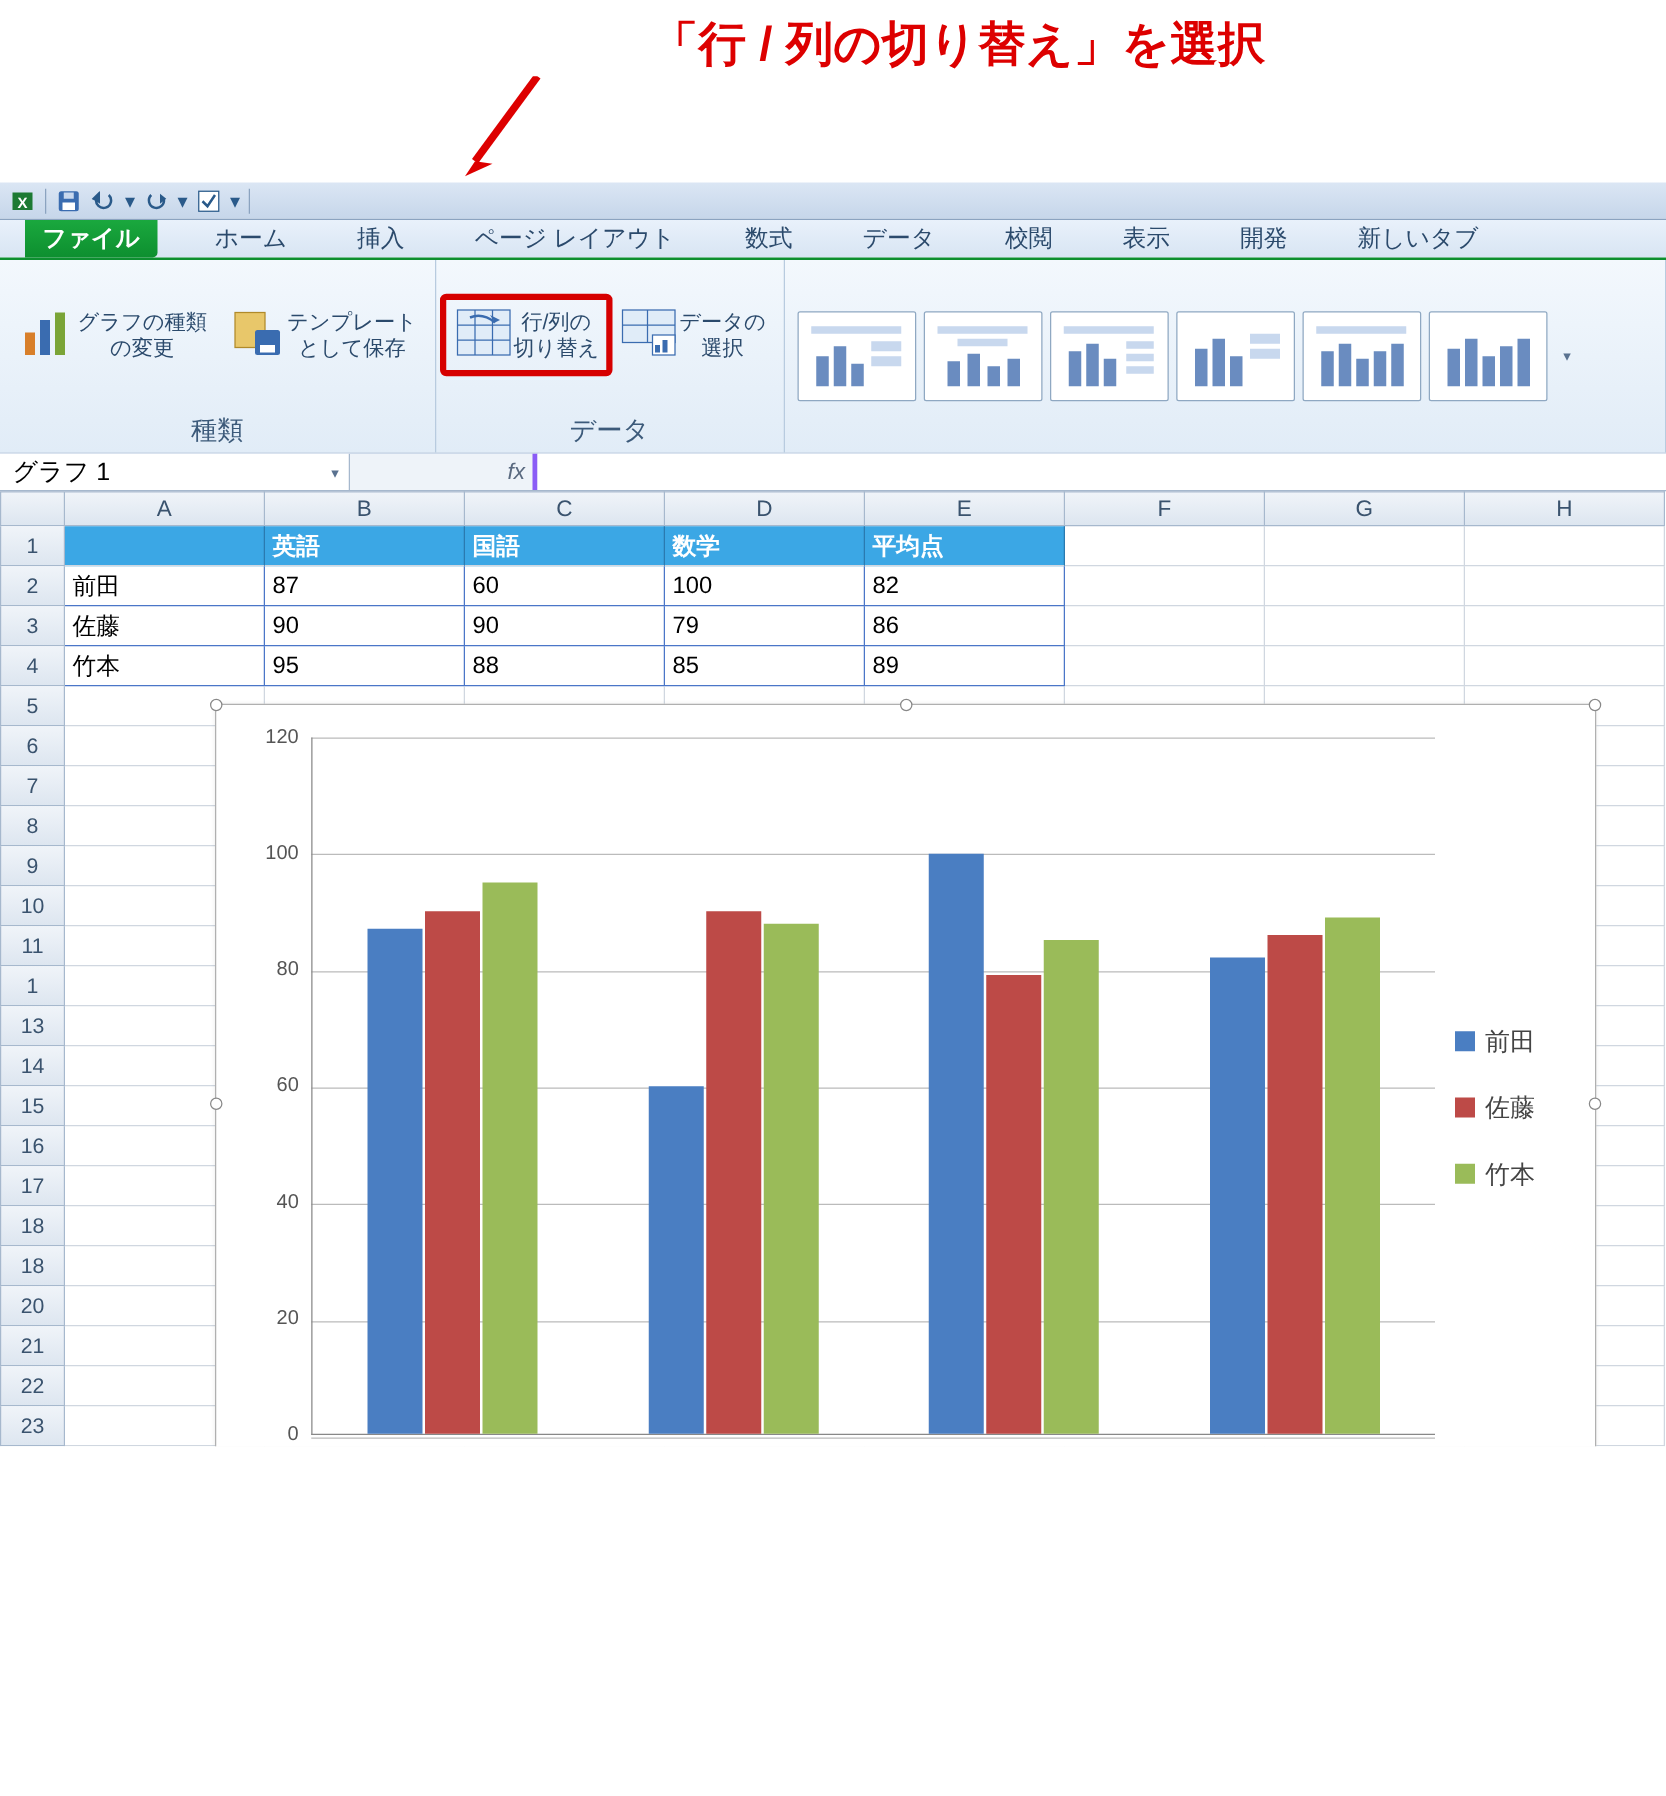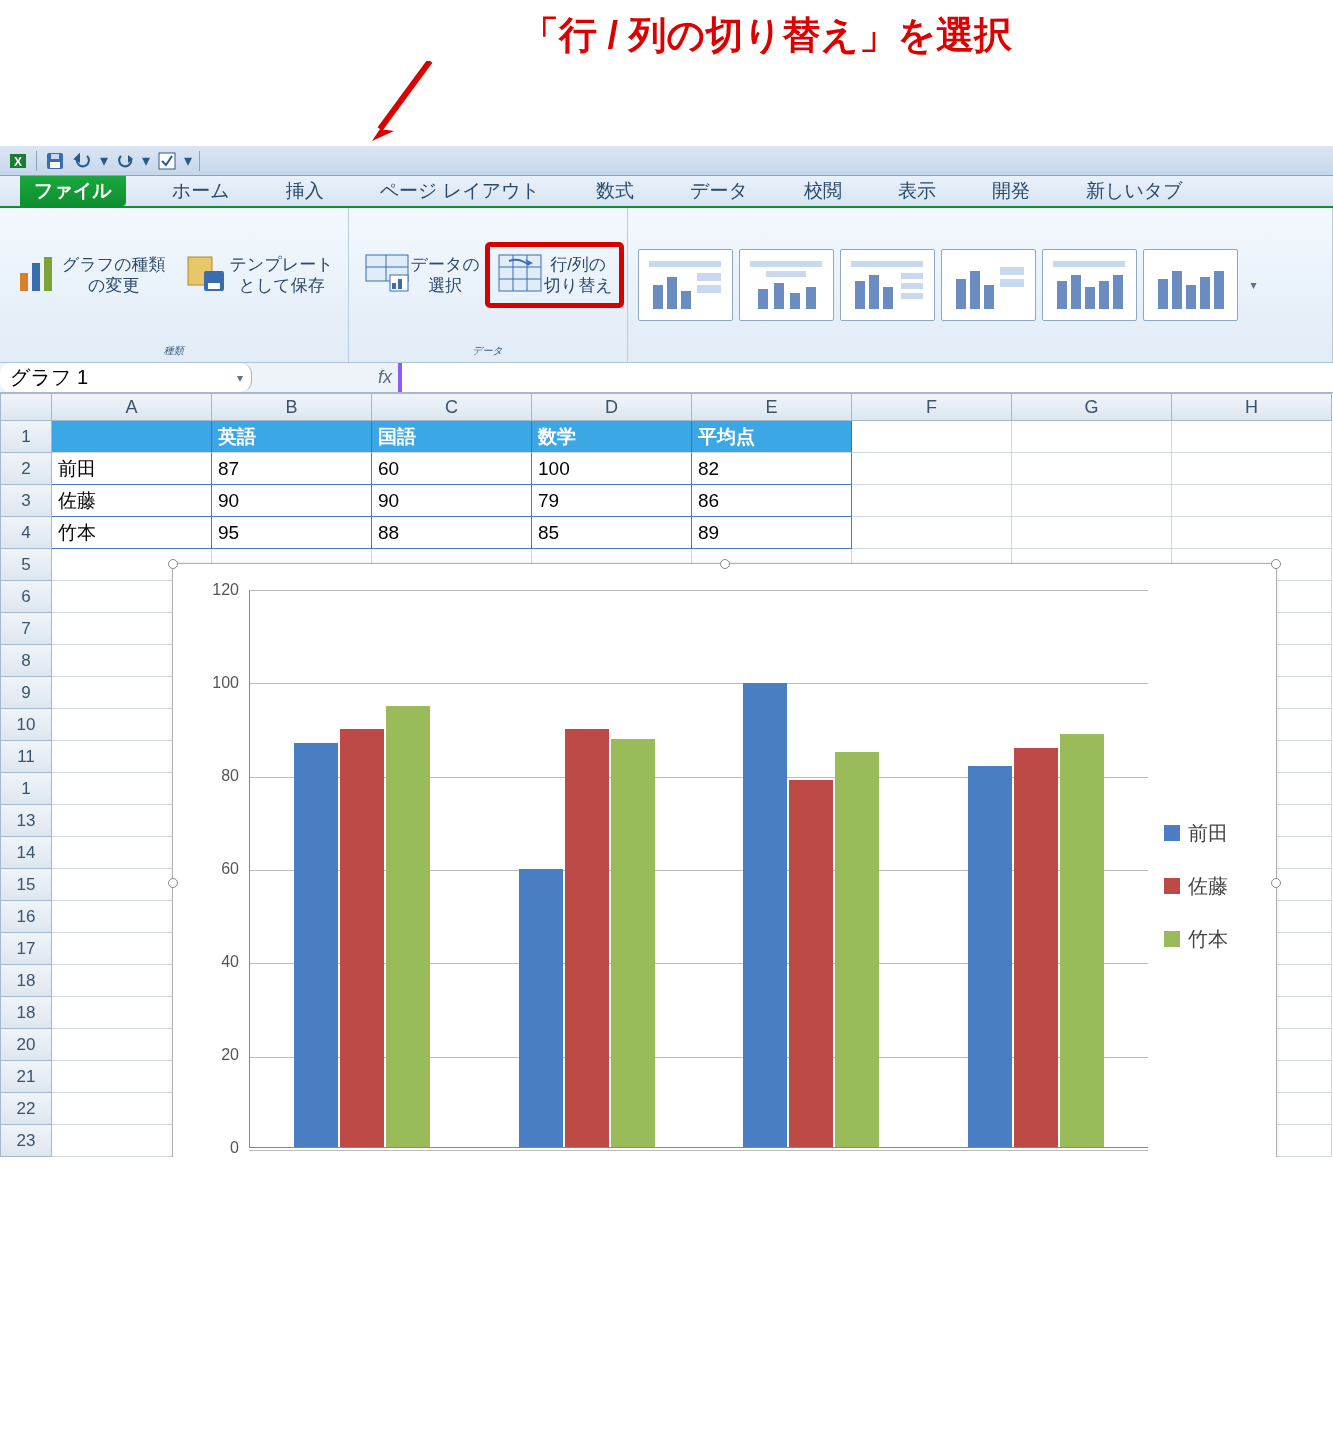--- a/index.html
+++ b/index.html
@@ -16,31 +16,31 @@
   
   
   .ribbon-tabs { height: 32px; display: flex; align-items: stretch; background: linear-gradient(#e9f1fb, #d8e5f3); border-bottom: 2px solid #0d8f2f; }
   .tab { display: flex; align-items: center; padding: 0 18px; font-size: 19px; color: #2b4a6c; cursor: pointer; margin-left: 20px; }
   .tab.file { background: linear-gradient(#1aa83e, #0d8f2f); color: #fff; font-weight: bold; border-radius: 0 0 4px 0; margin-right: 8px; padding: 0 14px; }
   
   
   .ribbon-body { height: 155px; background: linear-gradient(#f3f8fd, #e1ecf7); border-bottom: 1px solid #b0c4dc; display: flex; }
   .group { border-right: 1px solid #b8cbdf; display: flex; flex-direction: column; }
   .group-content { flex: 1; display: flex; align-items: center; padding: 4px 6px; }
-  .group-label { text-align: center; font-size: 10px; color: #3c5a7a; padding: 2px 0 4px; font-style: italic; }
+  .group-label { text-align: center; font-size: 21px; color: #3c5a7a; padding: 2px 0 4px; }
   .big-btn { display: flex; flex-direction: row; align-items: center; justify-content: center; padding: 4px 8px; font-size: 17px; color: #2b4a6c; text-align: center; line-height: 1.25; cursor: pointer; }
   .big-btn .icon-box { width: 48px; height: 48px; margin-bottom: 4px; display: flex; align-items: center; justify-content: center; }
   .highlight-red { outline: 5px solid #d60000; outline-offset: -2px; border-radius: 2px; }
   
   .layout-gallery { display: flex; gap: 6px; padding: 4px; }
   .layout-thumb { width: 95px; height: 72px; background: #fff; border: 1px solid #8fa8c2; border-radius: 2px; display: flex; align-items: center; justify-content: center; cursor: pointer; }
   
   
   .formula-row { height: 30px; display: flex; align-items: stretch; border-bottom: 1px solid #a6b8cd; background: #eef3f9; }
-  .namebox { width: 252px; border-right: 1px solid #a6b8cd; display: flex; align-items: center; padding: 0 10px; font-size: 20px; position: relative; background: #fff; border-radius: 11px; }
+  .namebox { width: 280px; border-right: 1px solid #a6b8cd; display: flex; align-items: center; padding: 0 10px; font-size: 20px; position: relative; background: #fff; }
   .namebox::after { content: "▾"; position: absolute; right: 8px; color: #5a7290; font-size: 12px; }
   .fx-label { width: 30px; display: flex; align-items: center; justify-content: center; font-style: italic; color: #5a6a80; font-size: 18px; border-right: 4px solid #8b5cf6; margin-left: 120px; }
   .formula-input { flex: 1; background: #fff; border: none; padding: 0 6px; font-size: 18px; }
   
   
   .grid-area { display: flex; }
   .rowhdrs { display: flex; flex-direction: column; }
   .corner { width: 52px; height: 28px; background: linear-gradient(#f0f4f9, #dde6f0); border: 1px solid #a6b8cd; }
   .colhdrs { display: flex; }
   .colh { width: 160px; height: 28px; background: linear-gradient(#f0f4f9, #dde6f0); border: 1px solid #a6b8cd; border-left: none; display: flex; align-items: center; justify-content: center; font-size: 18px; color: #3a536e; }
@@ -154,48 +154,48 @@
           </div>
         <span style="white-space:pre-line">テンプレート
 として保存</span>
       </div>
     </div>
     <div class="group-label">種類</div>
   </div>
 
   <div class="group">
     <div class="group-content">
-      <div class="big-btn">
-        <div class="icon-box">
-            <svg width="46" height="40">
-              <rect x="2" y="2" width="42" height="26" fill="#e0ecf8" stroke="#3a6cb0"></rect>
-              <line x1="2" y1="14" x2="44" y2="14" stroke="#3a6cb0"></line>
-              <line x1="22" y1="2" x2="22" y2="28" stroke="#3a6cb0"></line>
-              <rect x="26" y="22" width="18" height="16" fill="#fff" stroke="#3a6cb0"></rect>
-              <rect x="28" y="30" width="4" height="6" fill="#3a6cb0"></rect>
-              <rect x="34" y="26" width="4" height="10" fill="#3a6cb0"></rect>
-            </svg>
-          </div>
-        <span style="white-space:pre-line">データの
-選択</span>
-      </div>
       <div class="big-btn highlight-red">
         <div class="icon-box">
             <svg width="46" height="40">
               <rect x="2" y="2" width="42" height="36" fill="#e0ecf8" stroke="#3a6cb0"></rect>
               <line x1="2" y1="14" x2="44" y2="14" stroke="#3a6cb0"></line>
               <line x1="2" y1="26" x2="44" y2="26" stroke="#3a6cb0"></line>
               <line x1="16" y1="2" x2="16" y2="38" stroke="#3a6cb0"></line>
               <line x1="30" y1="2" x2="30" y2="38" stroke="#3a6cb0"></line>
               <path d="M12 8 Q22 4 32 12" stroke="#3a6cb0" stroke-width="2" fill="none"></path>
               <polygon points="32,12 28,6 36,10" fill="#3a6cb0"></polygon>
             </svg>
           </div>
         <span style="white-space:pre-line">行/列の
 切り替え</span>
+      </div>
+      <div class="big-btn">
+        <div class="icon-box">
+            <svg width="46" height="40">
+              <rect x="2" y="2" width="42" height="26" fill="#e0ecf8" stroke="#3a6cb0"></rect>
+              <line x1="2" y1="14" x2="44" y2="14" stroke="#3a6cb0"></line>
+              <line x1="22" y1="2" x2="22" y2="28" stroke="#3a6cb0"></line>
+              <rect x="26" y="22" width="18" height="16" fill="#fff" stroke="#3a6cb0"></rect>
+              <rect x="28" y="30" width="4" height="6" fill="#3a6cb0"></rect>
+              <rect x="34" y="26" width="4" height="10" fill="#3a6cb0"></rect>
+            </svg>
+          </div>
+        <span style="white-space:pre-line">データの
+選択</span>
       </div>
     </div>
     <div class="group-label">データ</div>
   </div>
 
   <div class="group" style="flex:1">
     <div class="group-content">
       <div class="layout-gallery">
         <div class="layout-thumb">
             <svg width="80" height="56">

